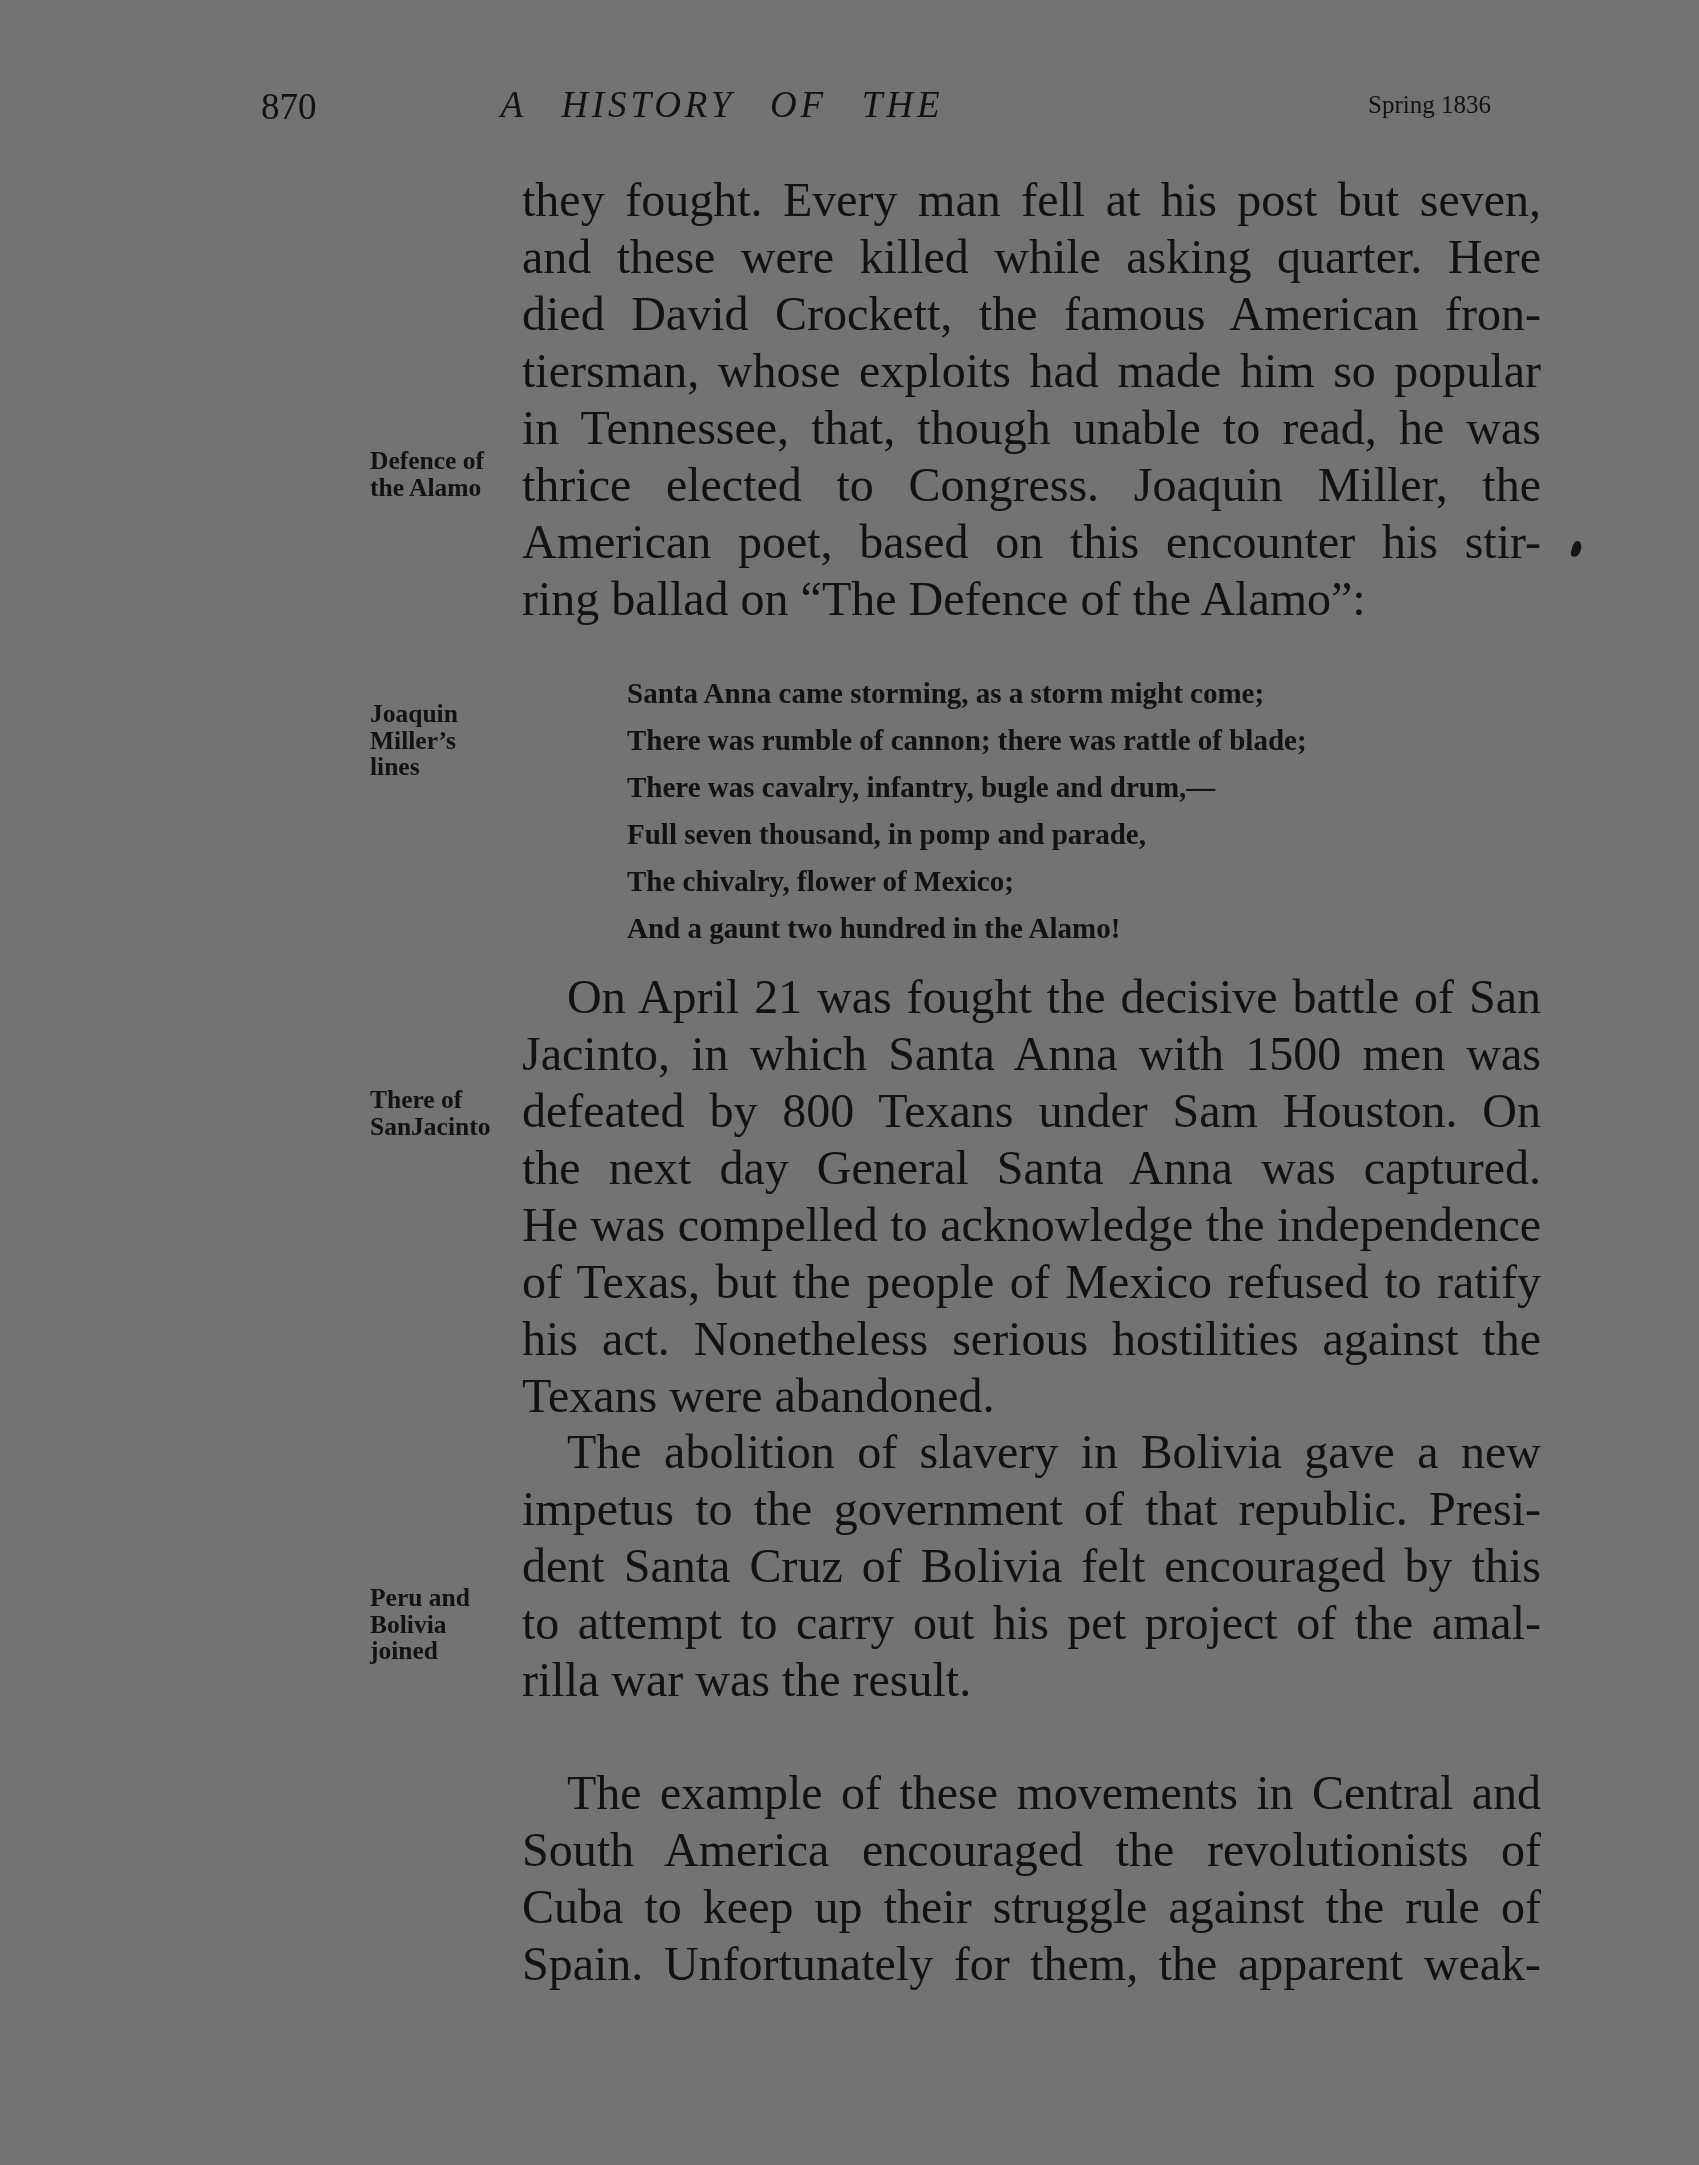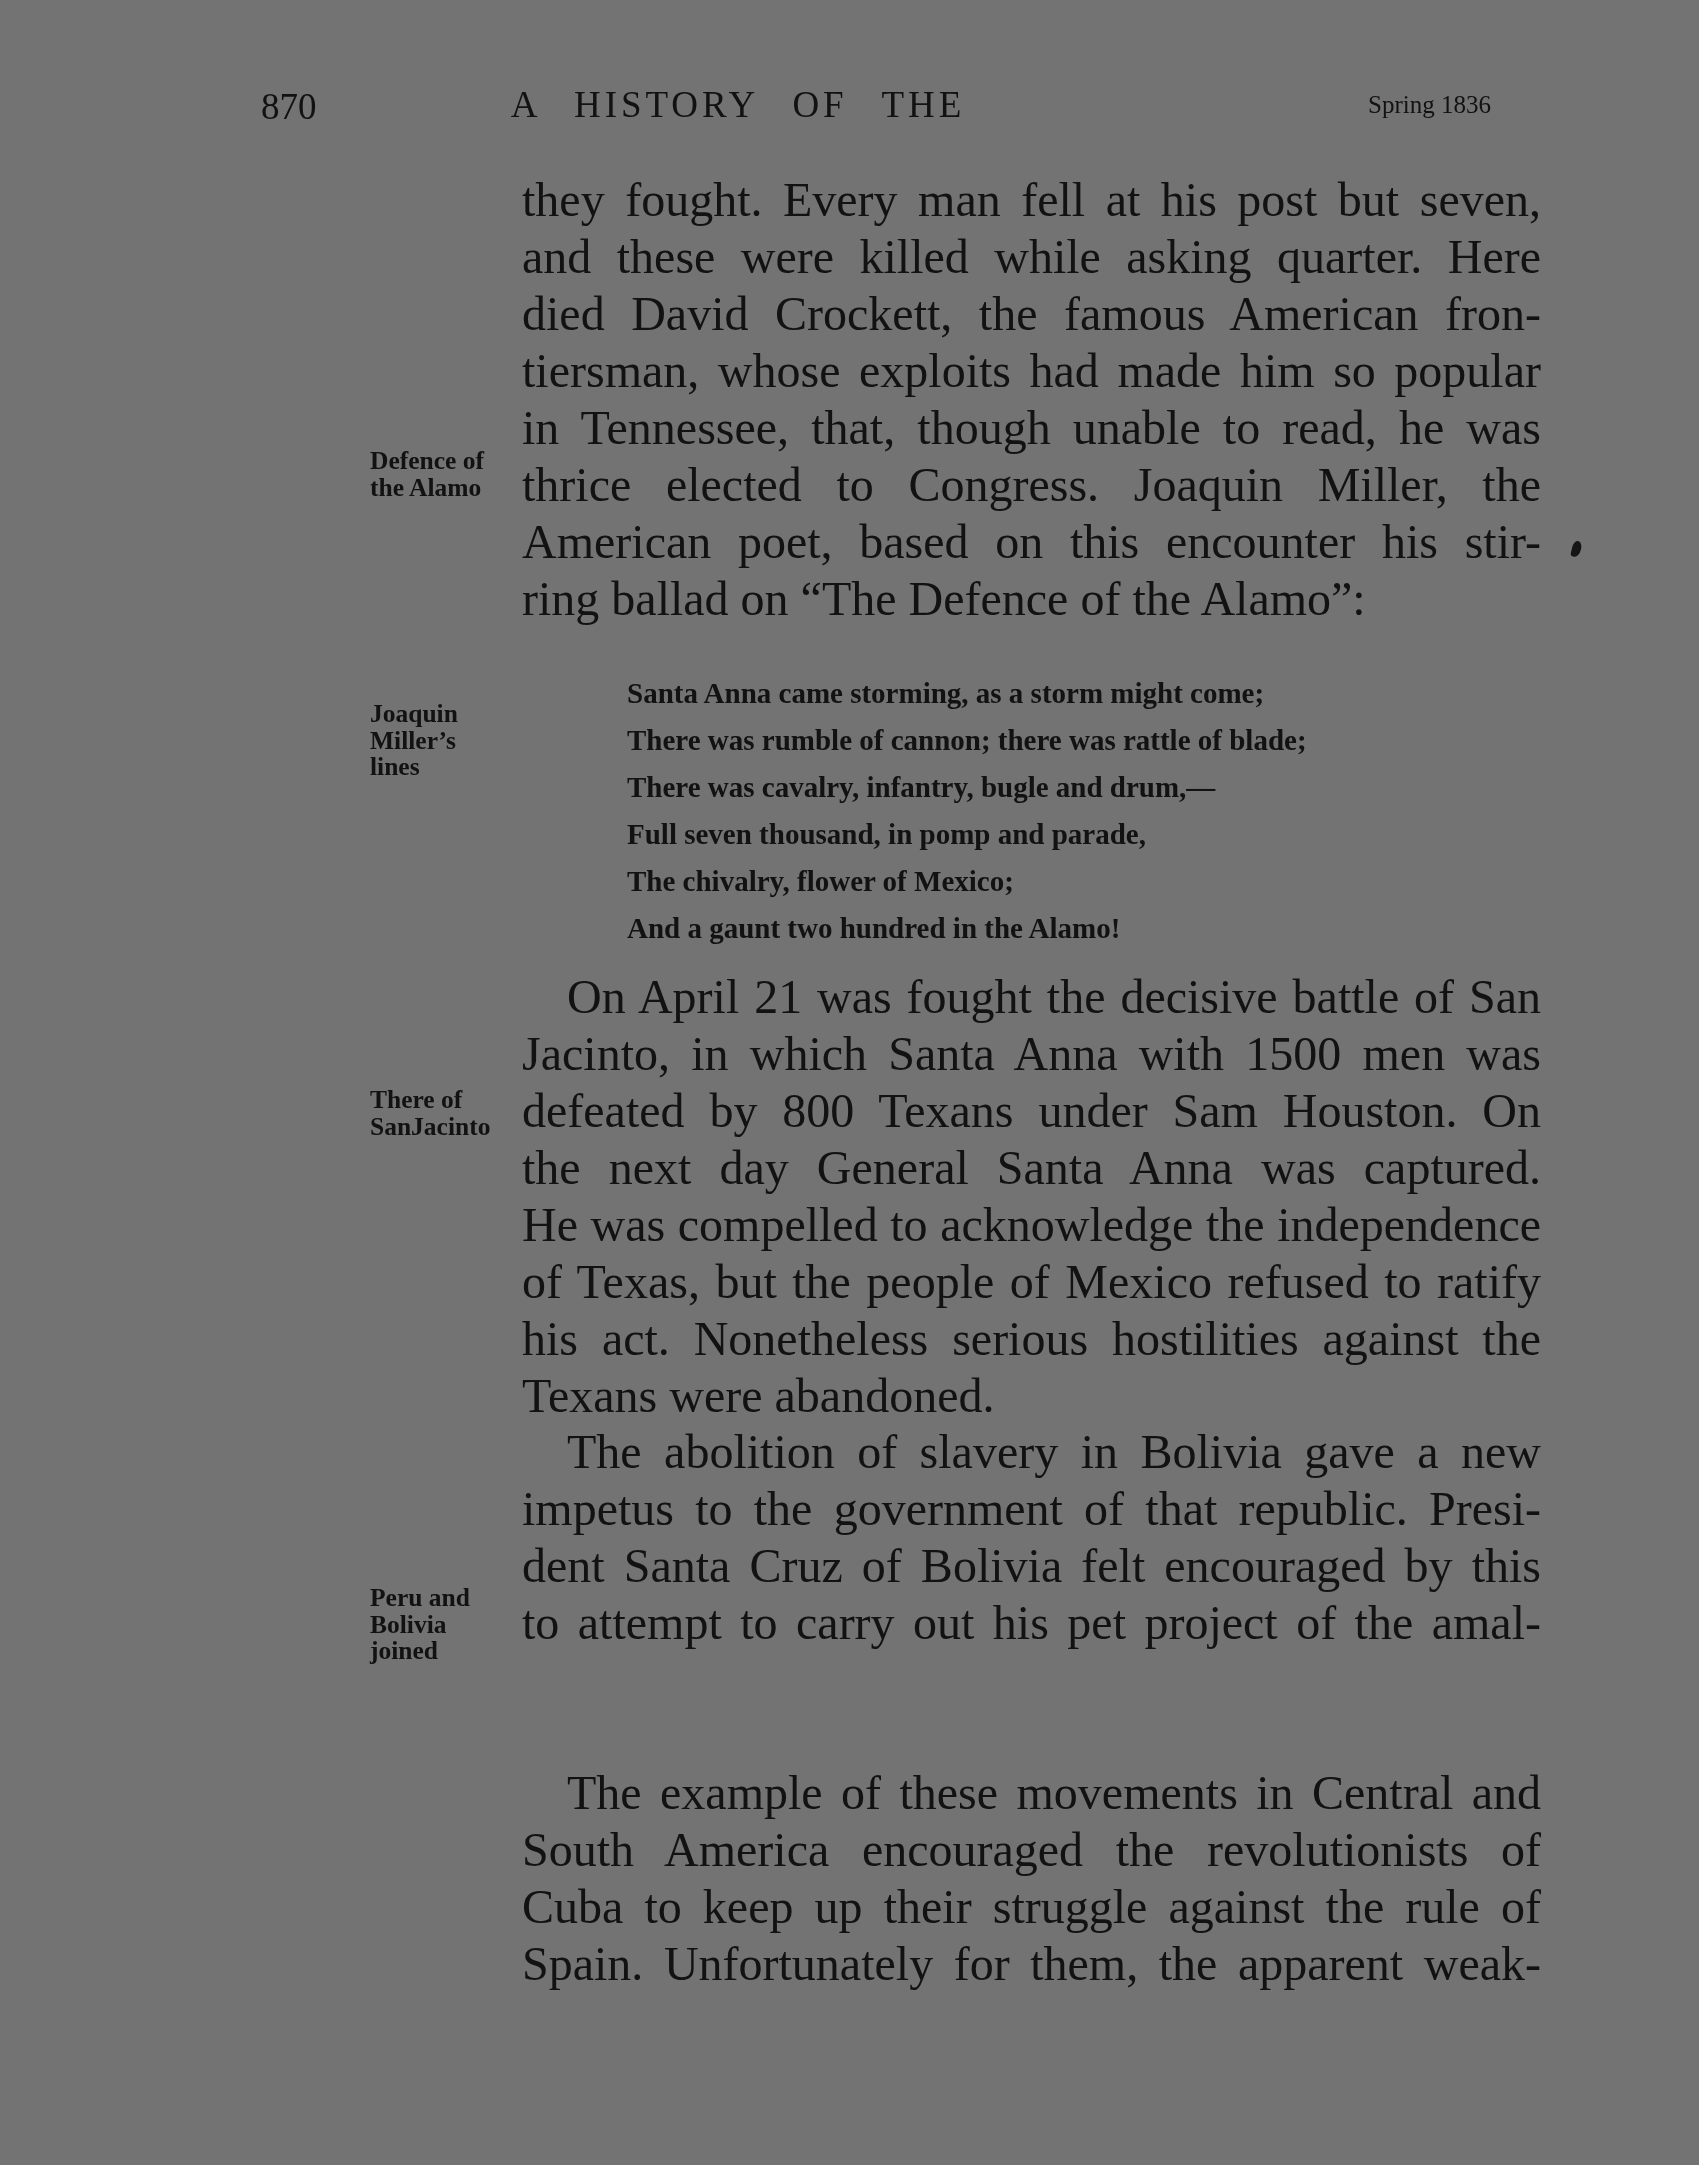--- a/index.html
+++ b/index.html
@@ -8,22 +8,23 @@
     width:1700px; height:2165px;
     margin:0 auto;
     background:#737373;
     color:#121212;
     font-family:"Liberation Serif","DejaVu Serif",serif;
     overflow:hidden;
   }
   .hdr { position:absolute; line-height:1; white-space:nowrap; }
   .pgnum { left:261px; top:88px; font-size:37px; }
   .title {
-    left:16px; top:86px; width:1444px;
+    left:0; top:86px; width:1444px;
     text-align:center;
+    font-style:italic;
     font-size:37px;
     letter-spacing:3.9px;
     word-spacing:21.6px;
   }
   .date { left:1368px; top:92px; font-size:25px; }
 
   .para {
     position:absolute; left:522px; width:1019px;
   }
   .para .line {
@@ -122,20 +123,21 @@
       <div class="line">of Texas, but the people of Mexico refused to ratify</div>
       <div class="line">his act.  Nonetheless serious hostilities against the</div>
       <div class="line last">Texans were abandoned.</div>
     </div>
 
   <div class="para" style="top:1423px">
       <div class="line indent">The abolition of slavery in Bolivia gave a new</div>
       <div class="line">impetus to the government of that republic.  Presi-</div>
       <div class="line">dent Santa Cruz of Bolivia felt encouraged by this</div>
       <div class="line">to attempt to carry out his pet project of the amal-</div>
+      <div class="line last">rilla war was the result.</div>
     </div>
 
   <div class="para" style="top:1764px">
       <div class="line indent">The example of these movements in Central and</div>
       <div class="line">South America encouraged the revolutionists of</div>
       <div class="line">Cuba to keep up their struggle against the rule of</div>
       <div class="line">Spain.  Unfortunately for them, the apparent weak-</div>
     </div>
 
   <div class="speck"></div>

